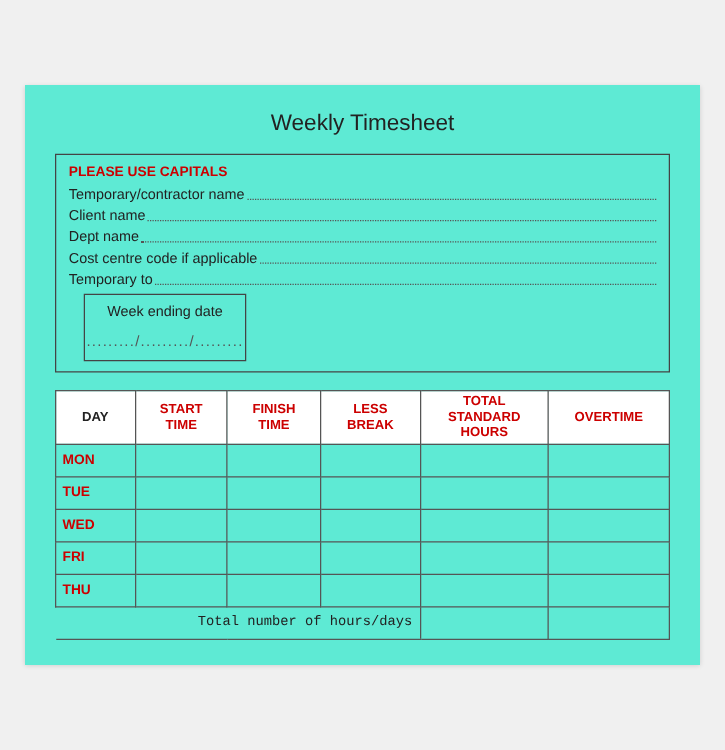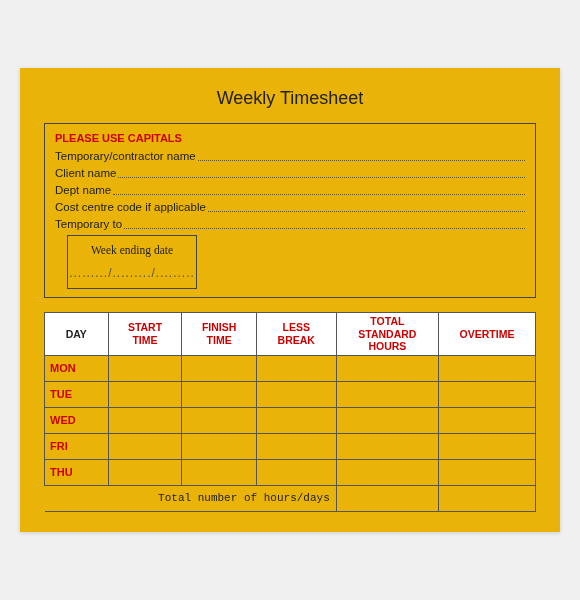--- a/index.html
+++ b/index.html
@@ -10,21 +10,21 @@
     body {
       background: #f0f0f0;
       display: flex;
       justify-content: center;
       align-items: center;
       width: 580px;
       min-height: 600px;
       font-family: Arial, sans-serif;
     }
     .page {
-      background: #eab308;
+      background: #5eead4;
       width: 540px;
       padding: 20px 24px 20px 24px;
       box-shadow: 0 1px 4px rgba(0,0,0,0.15);
     }
     .title {
       text-align: center;
       font-size: 18px;
       font-weight: normal;
       margin-bottom: 14px;
       color: #222;
@@ -45,21 +45,21 @@
       color: #c00;
       font-size: 11px;
       font-weight: bold;
       margin-bottom: 6px;
     }
     .info-left .field-line {
       font-size: 11.5px;
       color: #222;
       margin-bottom: 5px;
       display: flex;
-      align-items: center;
+      align-items: flex-start;
     }
     .info-left .field-line .dots {
       flex: 1;
       border-bottom: 1px dotted #555;
       margin-left: 2px;
       height: 10px;
     }
     .info-right {
       width: 130px;
       border: 1px solid #444;
@@ -68,21 +68,20 @@
       align-items: center;
       justify-content: center;
       padding: 8px 6px;
       margin-left: 12px;
       font-size: 11.5px;
       color: #222;
     }
     .info-right .week-ending-label {
       margin-bottom: 10px;
       text-align: right;
-      font-family: Liberation Serif, serif;
     }
     .info-right .date-dots {
       font-size: 12px;
       letter-spacing: 1px;
       color: #555;
     }
     
     .timesheet-table {
       width: 100%;
       border-collapse: collapse;

